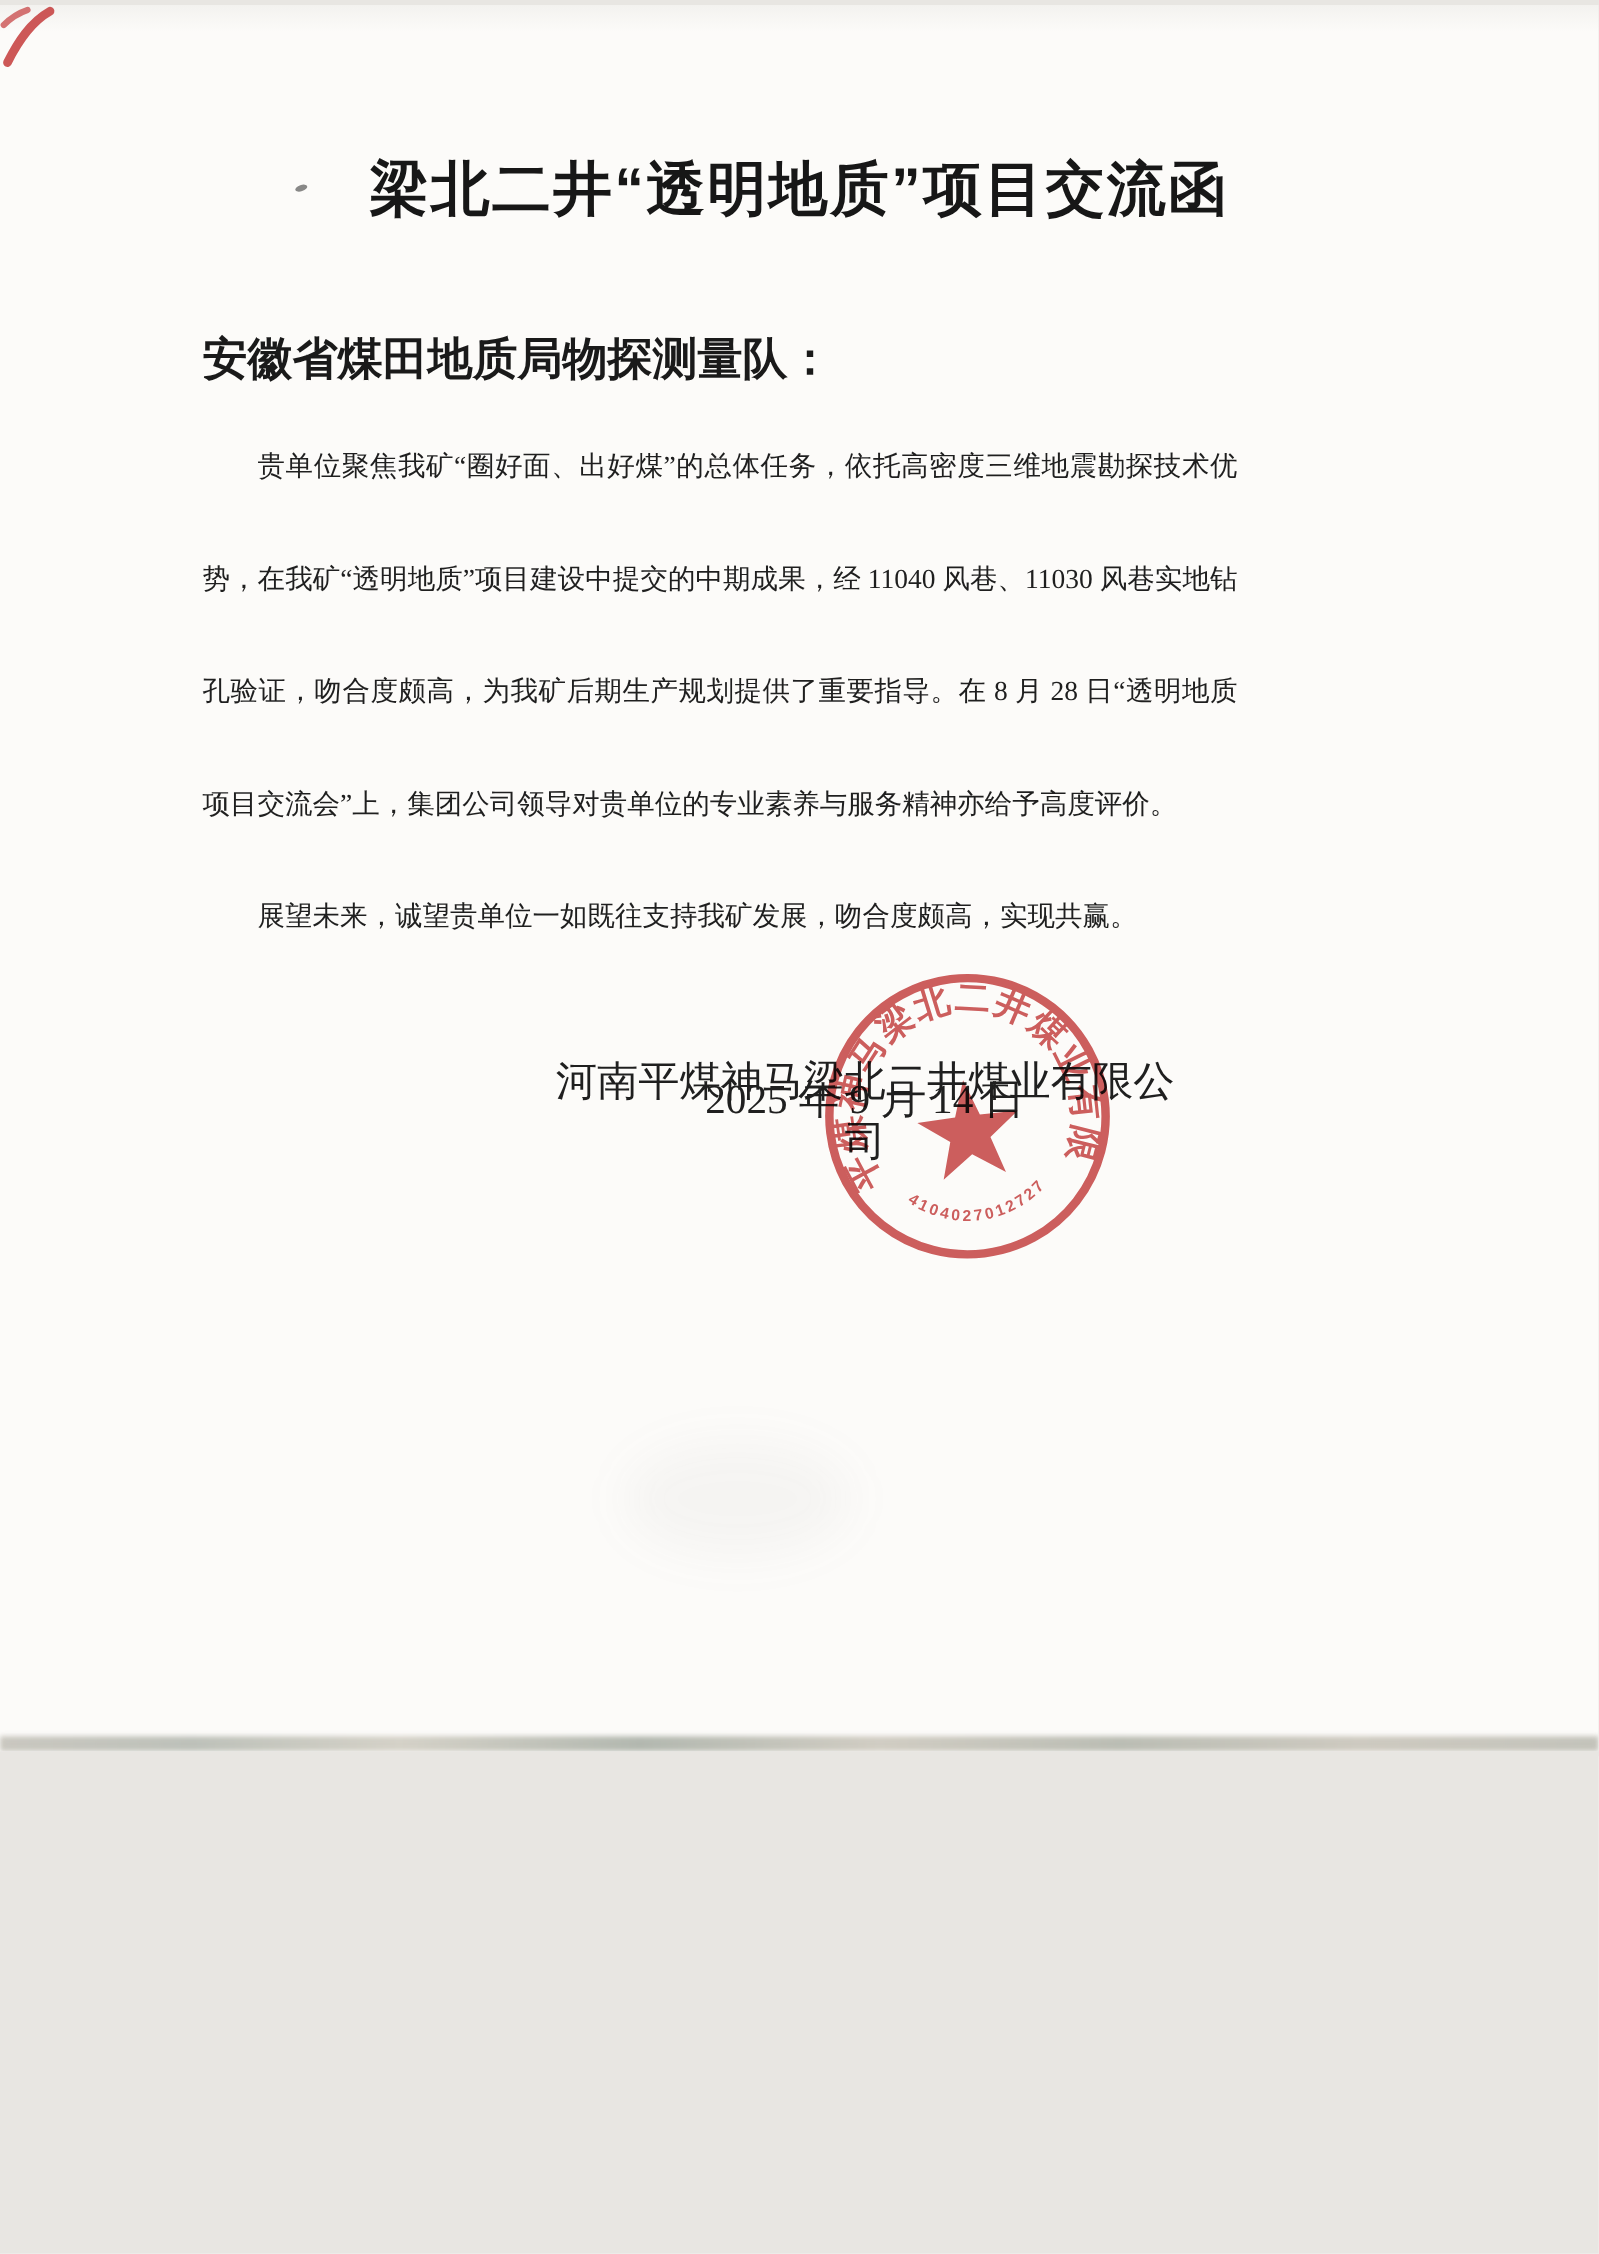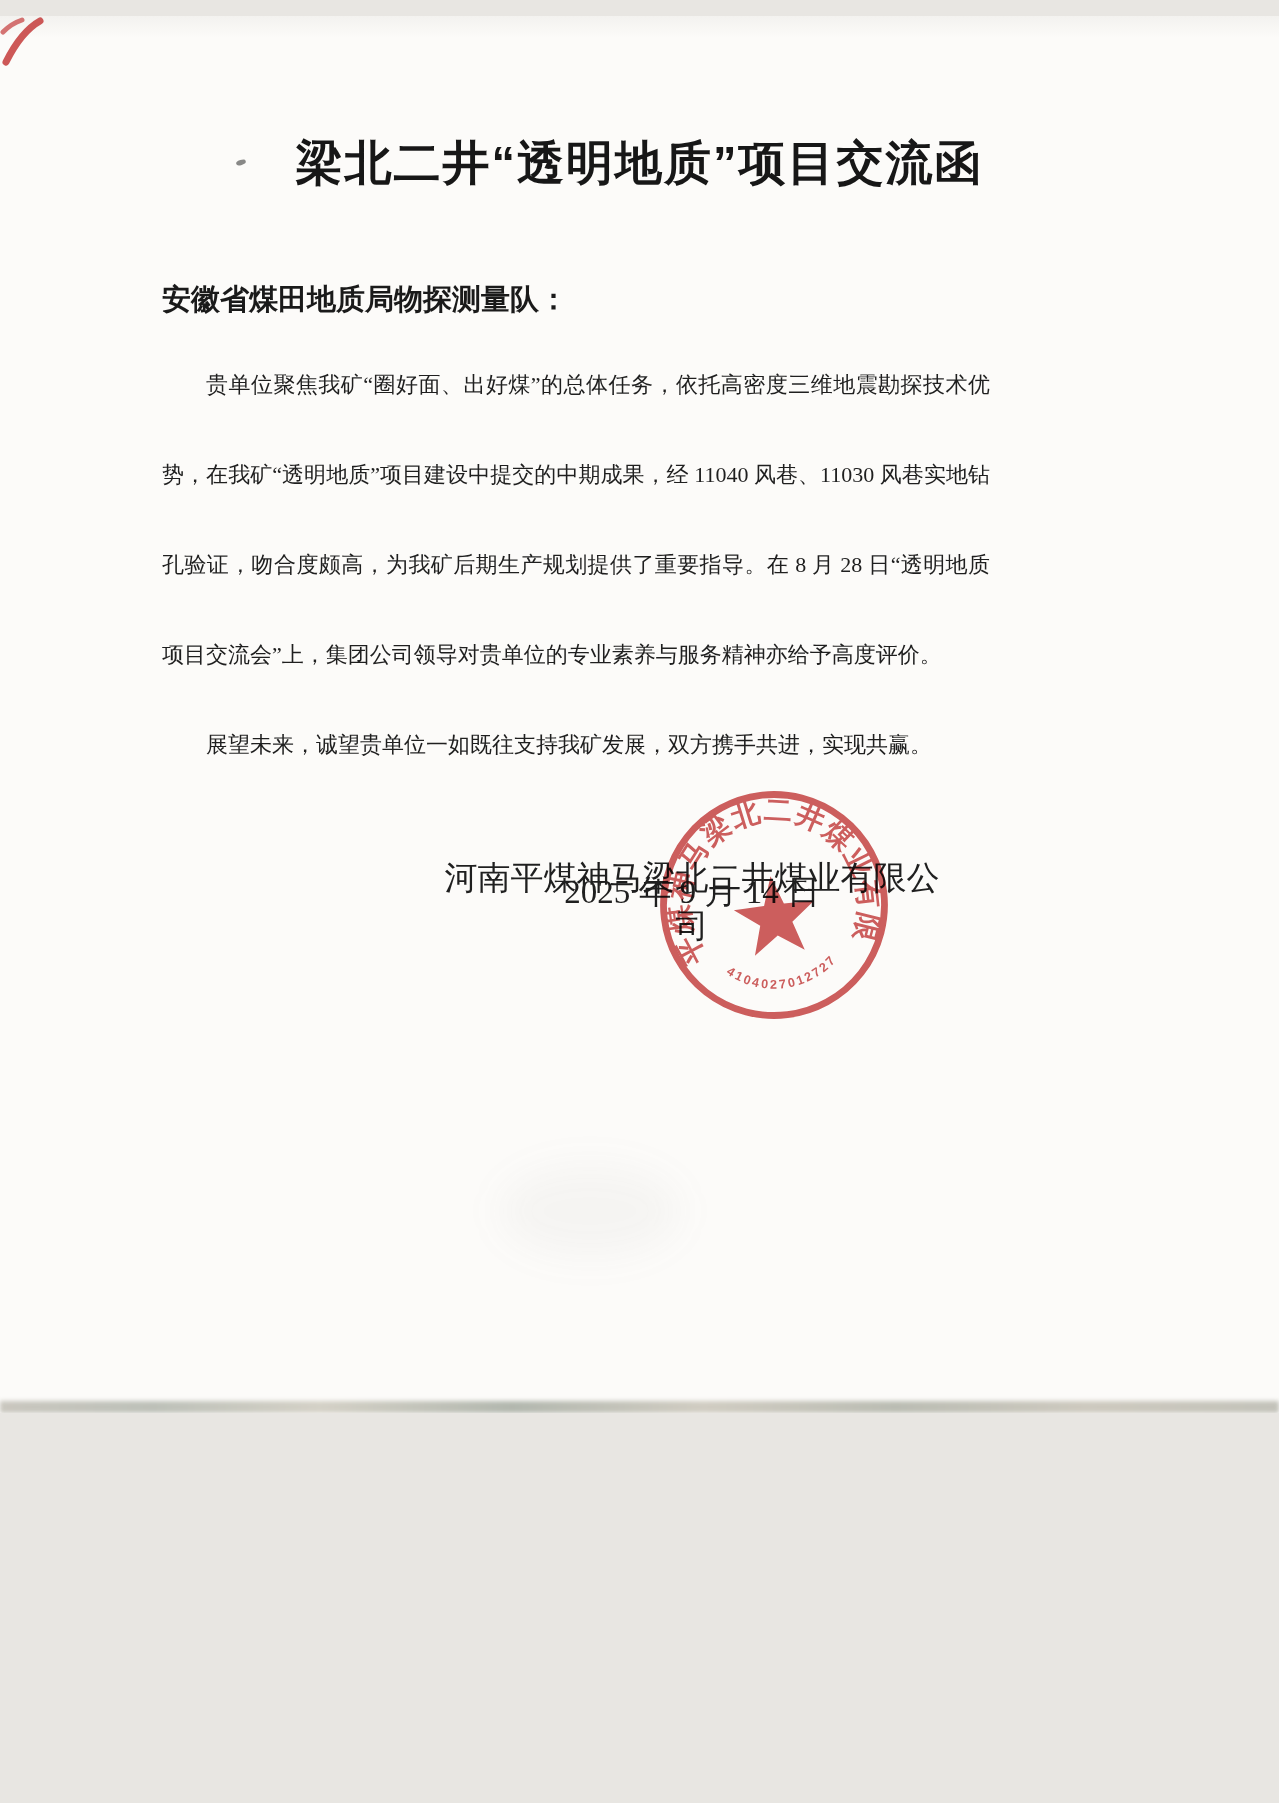--- a/index.html
+++ b/index.html
@@ -5,21 +5,21 @@
   html, body {
     margin: 0;
     padding: 0;
     background: #e8e6e2;
     font-family: "Liberation Serif", "DejaVu Serif", serif;
   }
   .page {
     position: relative;
     width: 1279px;
     height: 1397px;
-    margin: 16px auto;
+    margin: 4px auto;
     overflow: hidden;
     background: linear-gradient(180deg, #f3f2ef 0px, #fcfbf9 22px, #fcfbf9 1760px, #efedea 1803px);
     color: #1c1c1c;
   }
   
   .smudge1, .smudge2 {
     position: absolute;
     border-radius: 50%;
     filter: blur(18px);
     pointer-events: none;
@@ -56,21 +56,21 @@
   }
 
   .content {
     position: absolute;
     top: 258px;
     left: 162px;
     width: 828px;
   }
   .salutation {
     margin: 0 0 16px 0;
-    font-size: 29px;
+    font-size: 36px;
     line-height: 50px;
     font-weight: 600;
     color: #1a1a1a;
   }
   .para {
     margin: 0;
     font-size: 22px;
     line-height: 90px;
     text-indent: 2em;
     text-align: justify;
@@ -141,21 +141,21 @@
     <path d="M3 16 C9 10, 16 6, 22 4" fill="none" stroke="#c43b3b" stroke-width="5" stroke-linecap="round" opacity="0.7"></path>
   </svg>
 
   <div class="title-speck"></div>
 
   <h1 class="title">梁北二井“透明地质”项目交流函</h1>
 
   <div class="content">
     <p class="salutation">安徽省煤田地质局物探测量队：</p>
     <p class="para">贵单位聚焦我矿“圈好面、出好煤”的总体任务，依托高密度三维地震勘探技术优势，在我矿“透明地质”项目建设中提交的中期成果，经 11040 风巷、11030 风巷实地钻孔验证，吻合度颇高，为我矿后期生产规划提供了重要指导。在 8 月 28 日“透明地质项目交流会”上，集团公司领导对贵单位的专业素养与服务精神亦给予高度评价。</p>
-    <p class="para">展望未来，诚望贵单位一如既往支持我矿发展，双方携手共进，实现共赢。</p>
+    <p class="para">展望未来，诚望贵单位一如既往支持我矿发展，吻合度颇高，实现共赢。</p>
   </div>
 
   <div class="signature">河南平煤神马梁北二井煤业有限公司</div>
   <div class="date">2025 年 9 月 14 日</div>
 
   <svg class="seal" viewBox="-130 -130 260 260">
     <circle cx="0" cy="0" r="114" fill="none" stroke="#c43b3b" stroke-width="7"></circle>
     <path id="sealArcTop" d="M -82 32 A 88 88 0 1 1 82 32" fill="none"></path>
     <text font-size="29" fill="#c43b3b" letter-spacing="2">
       <textPath href="#sealArcTop" startOffset="50%" text-anchor="middle">河南平煤神马梁北二井煤业有限公司</textPath>

